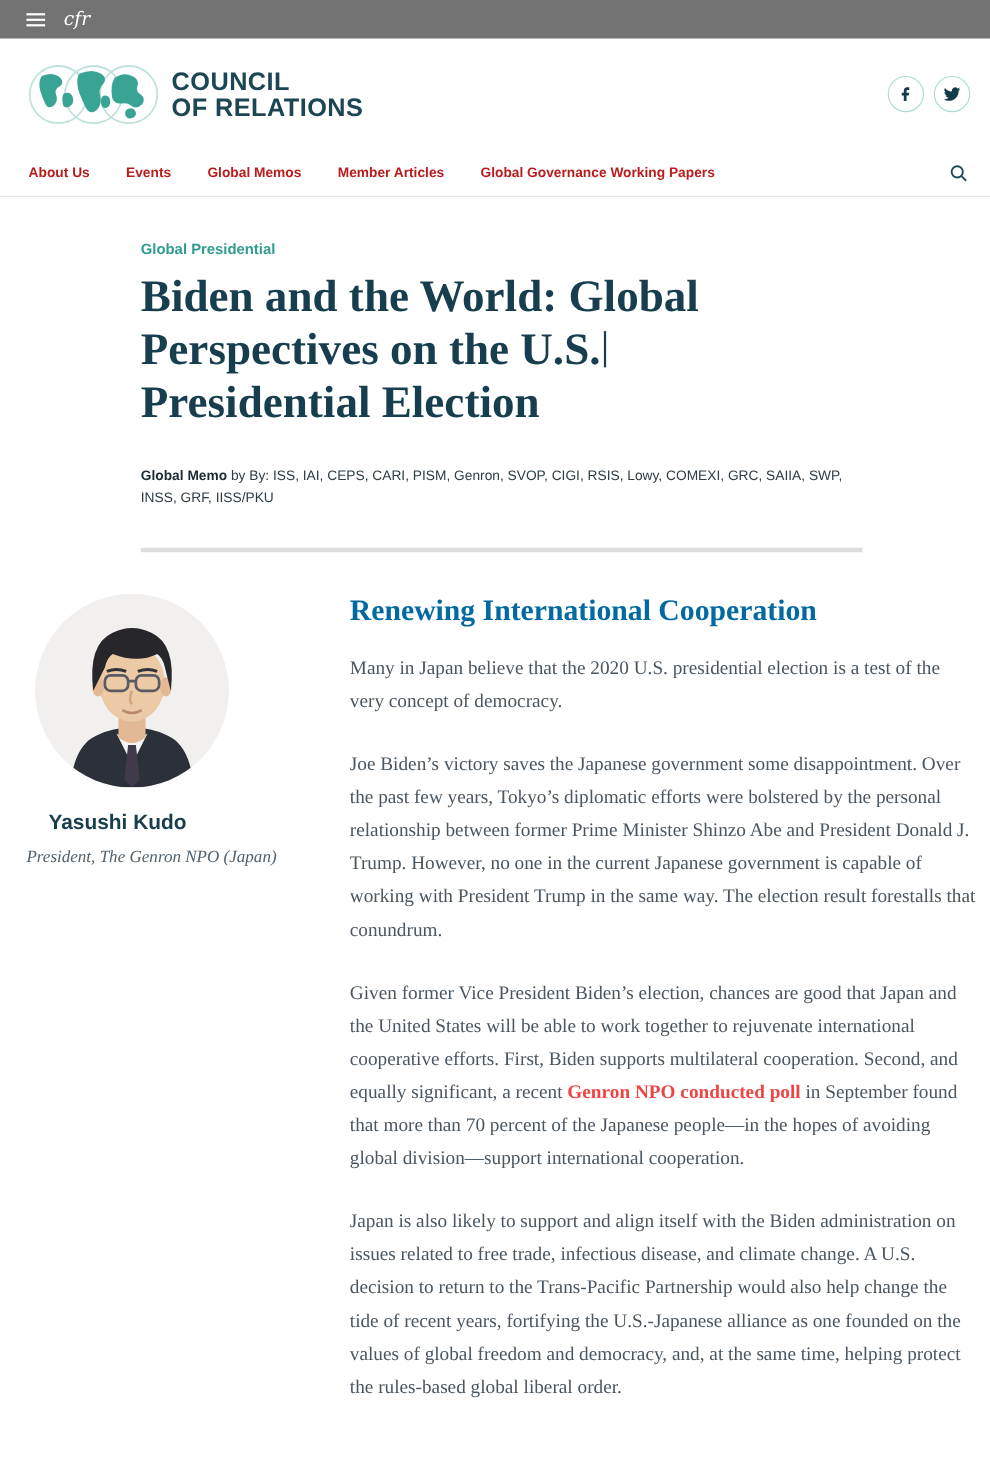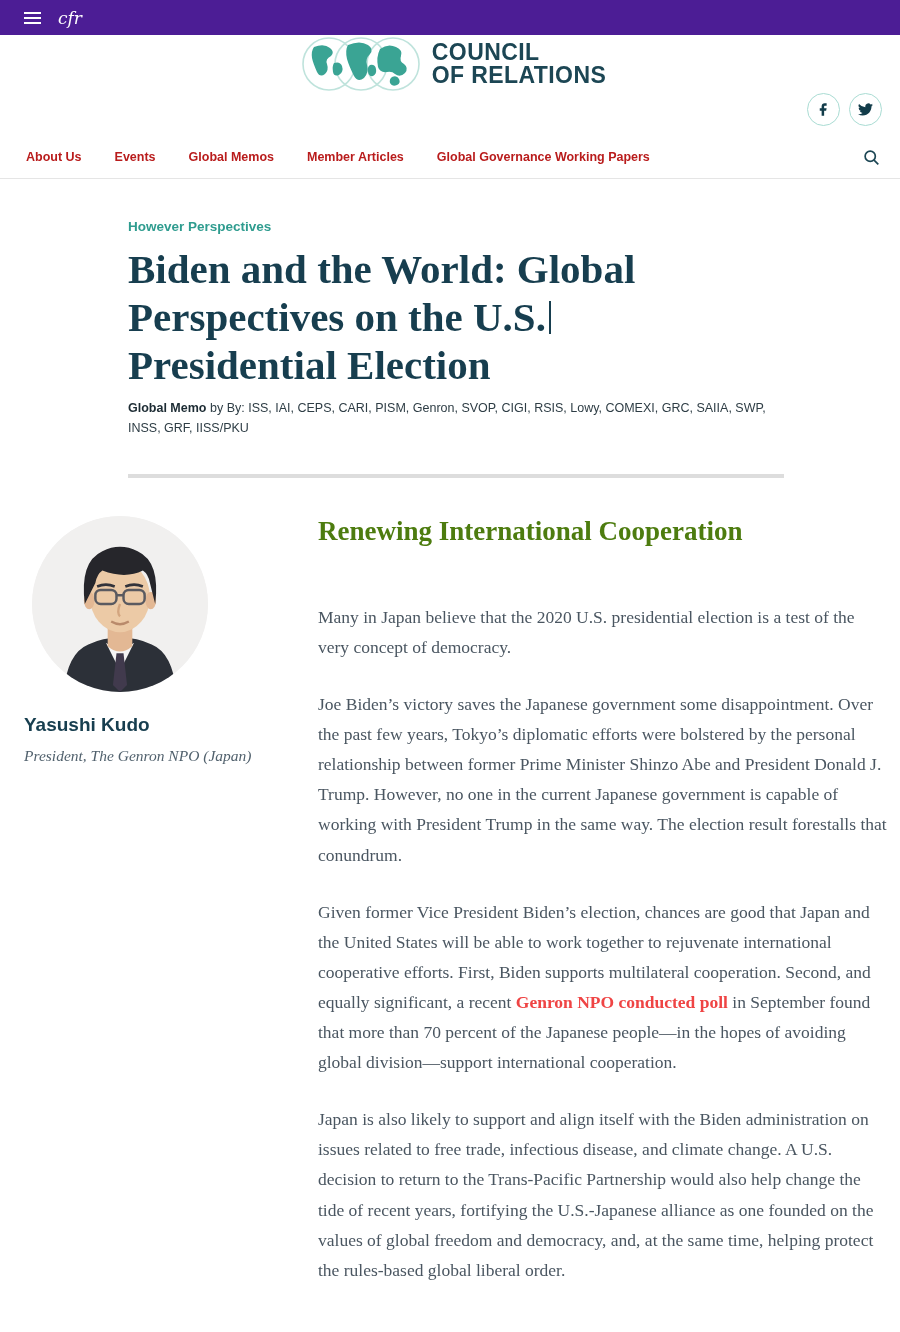--- a/index.html
+++ b/index.html
@@ -6,21 +6,21 @@
   html, body { background: #fff; }
   body {
     width: 900px;
     font-family: "Liberation Sans", sans-serif;
     color: #1c4654;
   }
 
   
   .topbar {
     height: 35px;
-    background: #4c1d95;
+    background: #737373;
     display: flex;
     align-items: center;
     padding: 0 24px;
     position: relative;
   }
   .hamburger { display: inline-flex; flex-direction: column; gap: 3px; cursor: pointer; }
   .hamburger span { display: block; width: 17px; height: 2px; background: #fff; }
   .cfr-logo {
     font-family: "DejaVu Serif", serif;
     font-style: italic;
@@ -40,21 +40,20 @@
     text-transform: uppercase;
     pointer-events: none;
   }
 
   
   .header {
     height: 101px;
     display: flex;
     align-items: center;
     padding: 0 18px 0 24px;
-    flex-direction: column;
   }
   .brand { display: flex; align-items: center; cursor: pointer; }
   .globes { width: 122px; height: 58px; }
   .brand-text {
     margin-left: 10px;
     font-size: 23px;
     font-weight: bold;
     letter-spacing: 0.4px;
     line-height: 0.98;
     color: #1c4654;
@@ -106,21 +105,21 @@
     width: 580px;
   }
   .caret {
     display: inline-block;
     width: 2px;
     height: 0.82em;
     background: #173e4f;
     margin-left: 3px;
     vertical-align: -0.08em;
   }
-  .byline { margin-top: 8px; font-size: 12.5px; color: #2e3d45; line-height: 1.6; width: 640px; }
+  .byline { margin-top: 32px; font-size: 12.5px; color: #2e3d45; line-height: 1.6; width: 640px; }
   .byline b { font-weight: bold; color: #1c2b33; }
   .divider {
     margin: 36px 0 0 128px;
     width: 656px;
     height: 4px;
     background: #dddddd;
   }
 
   
   .columns { display: flex; margin-top: 38px; padding-left: 24px; }
@@ -131,35 +130,36 @@
     overflow: hidden;
     margin-left: 8px;
     background: #f1f0ef;
   }
   .avatar svg { width: 100%; height: 100%; display: block; }
   .author-name {
     margin-top: 22px;
     font-size: 19px;
     font-weight: bold;
     color: #173e4f;
+    margin-left: 20px;
   }
   .author-title {
     margin-top: 11px;
     font-family: "Liberation Serif", serif;
     font-style: italic;
     font-size: 15.5px;
     color: #51616d;
   }
 
   .right-col { width: 570px; font-family: "Liberation Serif", serif; }
   h2.section-heading {
     font-size: 27px;
     font-weight: bold;
-    color: #4d7c0f;
-    margin-bottom: 55px;
+    color: #0369a1;
+    margin-bottom: 21px;
   }
   .right-col p {
     font-size: 17.5px;
     line-height: 1.72;
     color: #4a5661;
     margin-bottom: 27px;
   }
   .body-link {
     color: #ef4444;
     font-weight: bold;
@@ -236,21 +236,21 @@
   <div class="nav-item">Global Governance Working Papers</div>
   <div class="search-btn">
     <svg viewBox="0 0 20 20">
       <circle cx="8.5" cy="8.5" r="6"></circle>
       <line x1="13" y1="13" x2="18" y2="18"></line>
     </svg>
   </div>
 </div>
 
 <div class="article-head">
-  <div class="eyebrow">However Perspectives</div>
+  <div class="eyebrow">Global Presidential</div>
   <h1 class="title"><span>Biden and the World: Global Perspectives on the U.S.</span><span class="caret"></span> <span>Presidential Election</span></h1>
   <div class="byline">
     <b>Global Memo</b><span> by By: ISS, IAI, CEPS, CARI, PISM, Genron, SVOP, CIGI, RSIS, Lowy, COMEXI, GRC, SAIIA, SWP, INSS, GRF, IISS/PKU</span>
   </div>
 </div>
 
 <div class="divider"></div>
 
 <div class="columns">
   <div class="left-col">

